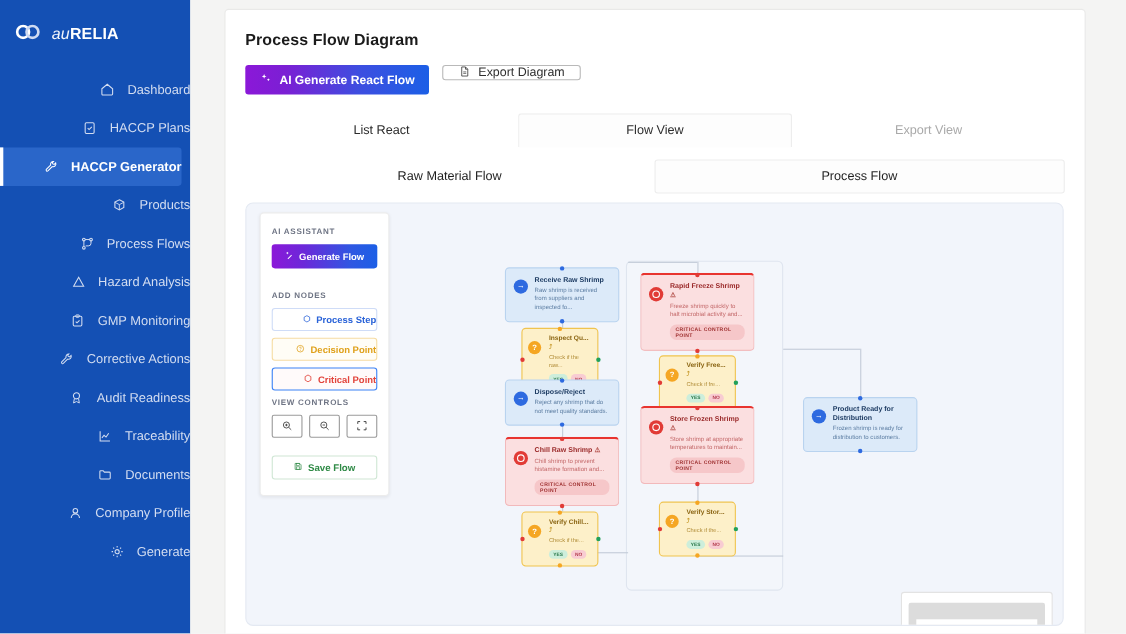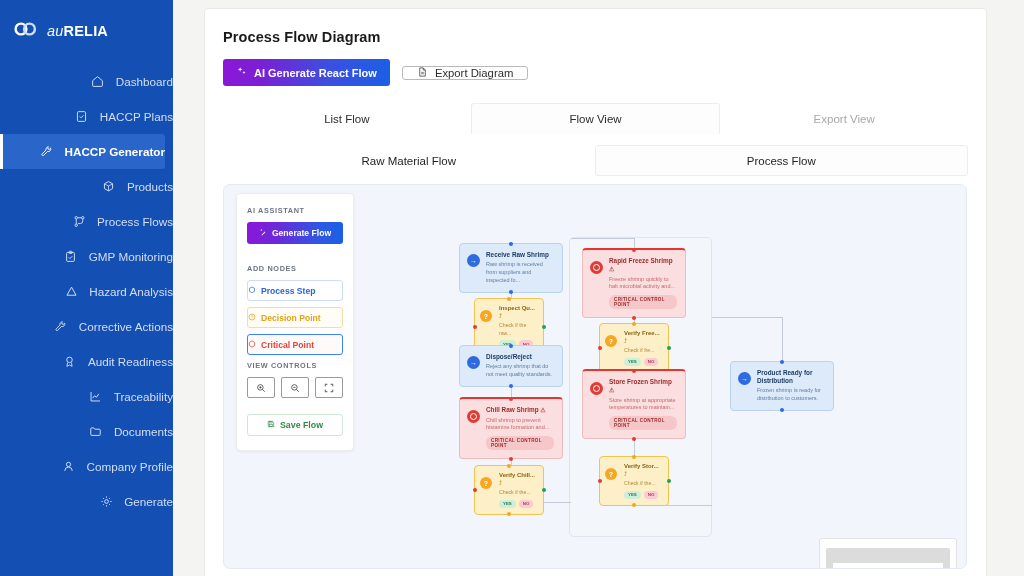--- a/index.html
+++ b/index.html
@@ -59,21 +59,21 @@
     border: 1px solid #e9e9e8;
     border-radius: 4px;
     width: 783px; height: 572px;
     padding: 20px 18px 0 18px;
     overflow: hidden;
   }
   .page-title {
     font-size: 14.5px; font-weight: 700; color: #1b1b1b; letter-spacing: .1px;
     margin-bottom: 14px;
   }
-  .btn-row { display: flex; gap: 12px; margin-bottom: 17px; align-items: center; }
+  .btn-row { display: flex; gap: 12px; margin-bottom: 17px; }
   .btn-ai {
     display:flex; align-items:center; gap:7px;
     height: 27px; padding: 0 13px;
     background: linear-gradient(90deg,#8b18d8 0%, #7b1fd4 22%, #3d4ee0 62%, #1b5fe6 100%);
     color:#fff; font-size: 11px; font-weight: 700; border: none; border-radius: 3px;
     cursor: pointer;
   }
   .btn-export {
     display:flex; align-items:center; gap:7px;
     height: 14px; padding: 0 14px;
@@ -123,21 +123,21 @@
   }
   .gen-flow {
     width:100%; height: 22px; border:none; border-radius:3px;
     background: linear-gradient(90deg,#8b18d8 0%, #6c28d9 30%, #2f57e2 75%, #1b5fe6 100%);
     color:#fff; font-size: 8.6px; font-weight:700;
     display:flex; align-items:center; justify-content:center; gap:5px; cursor:pointer;
     margin-bottom: 20px;
   }
   .node-btn {
     width:100%; height:21px; border-radius:3px; background:#fff;
-    display:flex; align-items:center; justify-content:flex-start; gap:5px;
+    display:flex; align-items:center; justify-content:flex-end; gap:5px;
     font-size: 8.6px; font-weight:700; margin-bottom: 6px; cursor:pointer;
   }
   .nb-process { border:1px solid #cfdcf7; color:#2a63d8; }
   .nb-decision{ border:1px solid #f6dca2; color:#e0a11b; background:#fffdf6; }
   .nb-critical{ border:1px solid #3b82f6; color:#e2443c; background:#fffafa; }
   .view-ctrls { display:flex; gap:6px; margin-bottom: 16px; }
   .vc {
     width: 32px; height: 21px; border:1px solid #9a9a9a; border-radius:2px;
     background:#fff; display:flex; align-items:center; justify-content:center; cursor:pointer;
   }
@@ -286,35 +286,35 @@
               <circle cx="12" cy="3.4" r="1.5" fill="none" stroke="#d3ddf1" stroke-width="1.2"></circle>
               <path d="M4 5v6M5.5 3.4h5M12 5v2.5a3 3 0 0 1-3 3H6" fill="none" stroke="#d3ddf1" stroke-width="1.1"></path>
             </svg>
           </span>
         <span>Process Flows</span>
       </div>
 
       <div class="nav-item">
         <span class="ico">
             <svg width="13" height="13" viewBox="0 0 16 16">
+              <path d="M8 2.6l5.6 10H2.4z" fill="none" stroke="#d3ddf1" stroke-width="1.2"></path>
+            </svg>
+          </span>
+        <span>Hazard Analysis</span>
+      </div>
+
+      <div class="nav-item">
+        <span class="ico">
+            <svg width="13" height="13" viewBox="0 0 16 16">
               <rect x="3.2" y="3" width="9.6" height="11" rx="1.3" fill="none" stroke="#d3ddf1" stroke-width="1.2"></rect>
               <rect x="6" y="1.6" width="4" height="2.6" rx=".8" fill="none" stroke="#d3ddf1" stroke-width="1.1"></rect>
               <path d="M5.9 9l1.5 1.5 2.8-2.9" fill="none" stroke="#d3ddf1" stroke-width="1.15"></path>
             </svg>
           </span>
         <span>GMP Monitoring</span>
-      </div>
-
-      <div class="nav-item">
-        <span class="ico">
-            <svg width="13" height="13" viewBox="0 0 16 16">
-              <path d="M8 2.6l5.6 10H2.4z" fill="none" stroke="#d3ddf1" stroke-width="1.2"></path>
-            </svg>
-          </span>
-        <span>Hazard Analysis</span>
       </div>
 
       <div class="nav-item">
         <span class="ico">
             <svg width="13" height="13" viewBox="0 0 16 16">
               <path d="M10.5 2.2a3.2 3.2 0 0 0-3.1 4L2.6 11a1.3 1.3 0 0 0 1.8 1.8l4.8-4.8a3.2 3.2 0 0 0 3.9-4.2L11.4 5.4 9.9 4.9 9.4 3.4z" fill="none" stroke="#d3ddf1" stroke-width="1.15"></path>
             </svg>
           </span>
         <span>Corrective Actions</span>
       </div>
@@ -390,21 +390,21 @@
                 <path d="M4 2h5l3 3v9H4z" fill="none" stroke="#4a4a4a" stroke-width="1.2"></path>
                 <path d="M9 2v3h3" fill="none" stroke="#4a4a4a" stroke-width="1.2"></path>
                 <path d="M6 8.5h4M6 10.5h4" stroke="#4a4a4a" stroke-width="1"></path>
               </svg>
           </span>
           <span>Export Diagram</span>
         </button>
       </div>
 
       <div class="tabs">
-        <div class="tab">List Flow</div>
+        <div class="tab">List React</div>
         <div class="tab active">Flow View</div>
         <div class="tab disabled">Export View</div>
       </div>
 
       <div class="tabs2">
         <div class="tab2">Raw Material Flow</div>
         <div class="tab2 active">Process Flow</div>
       </div>
 
       <div class="canvas">

